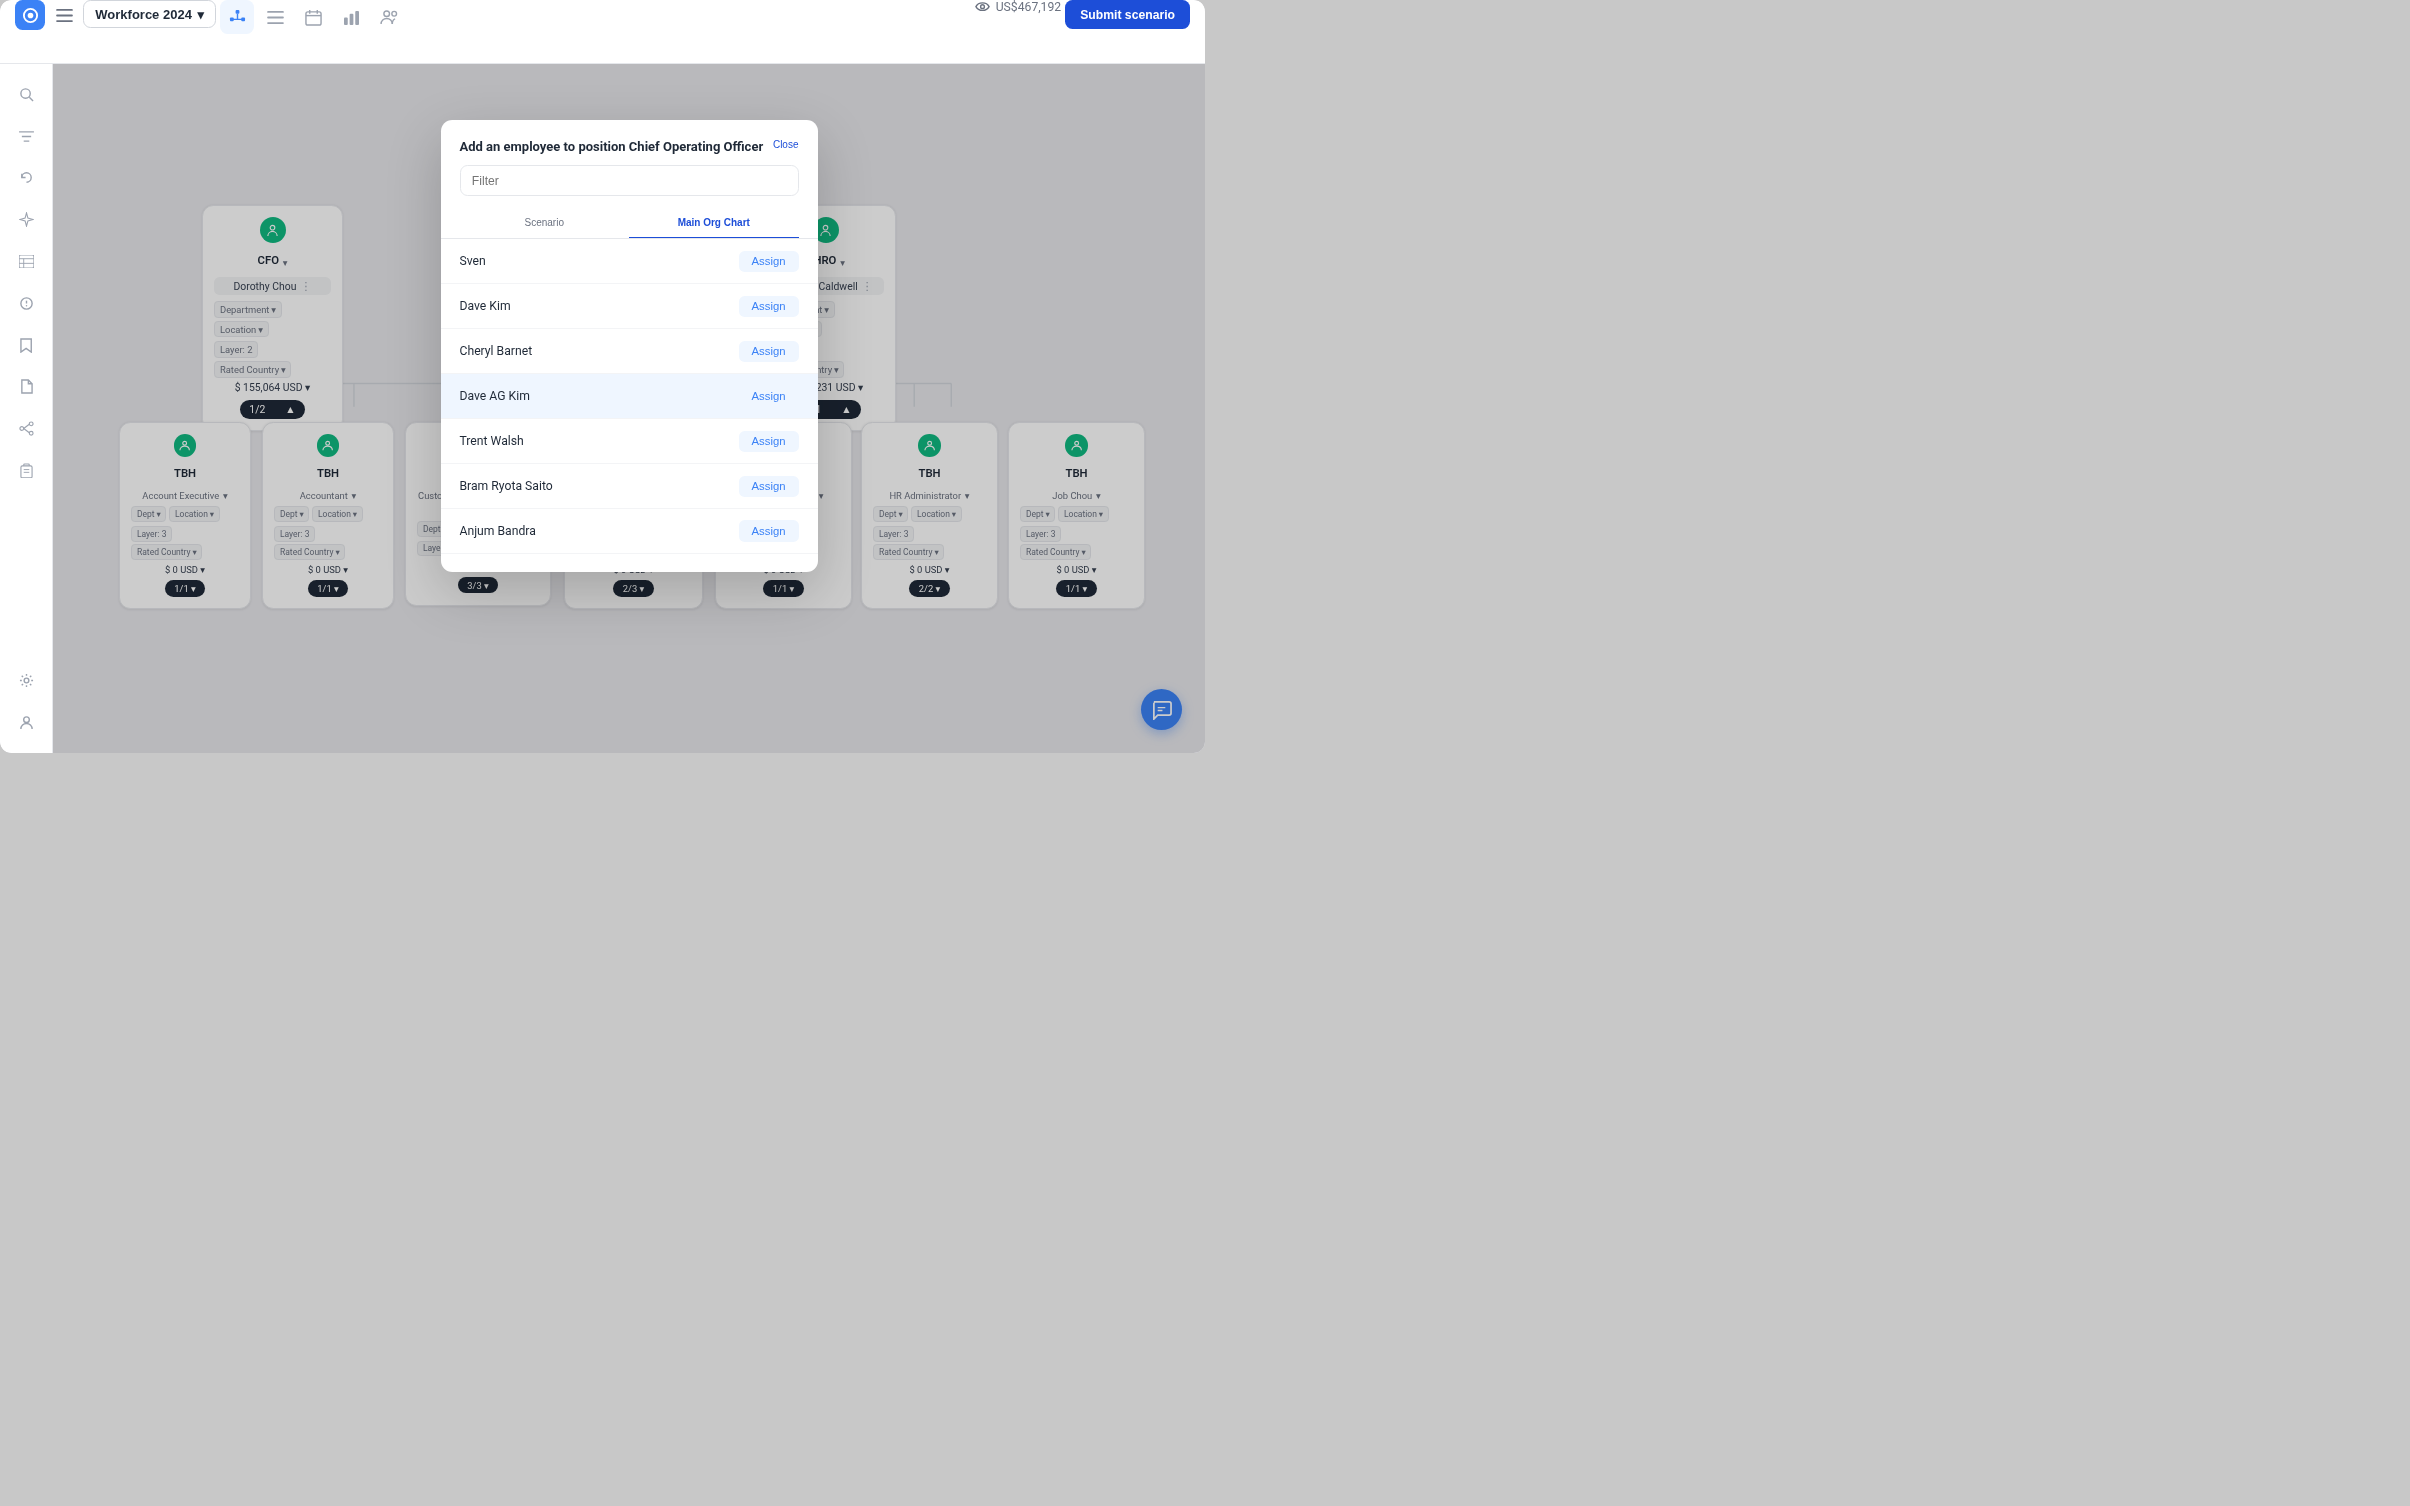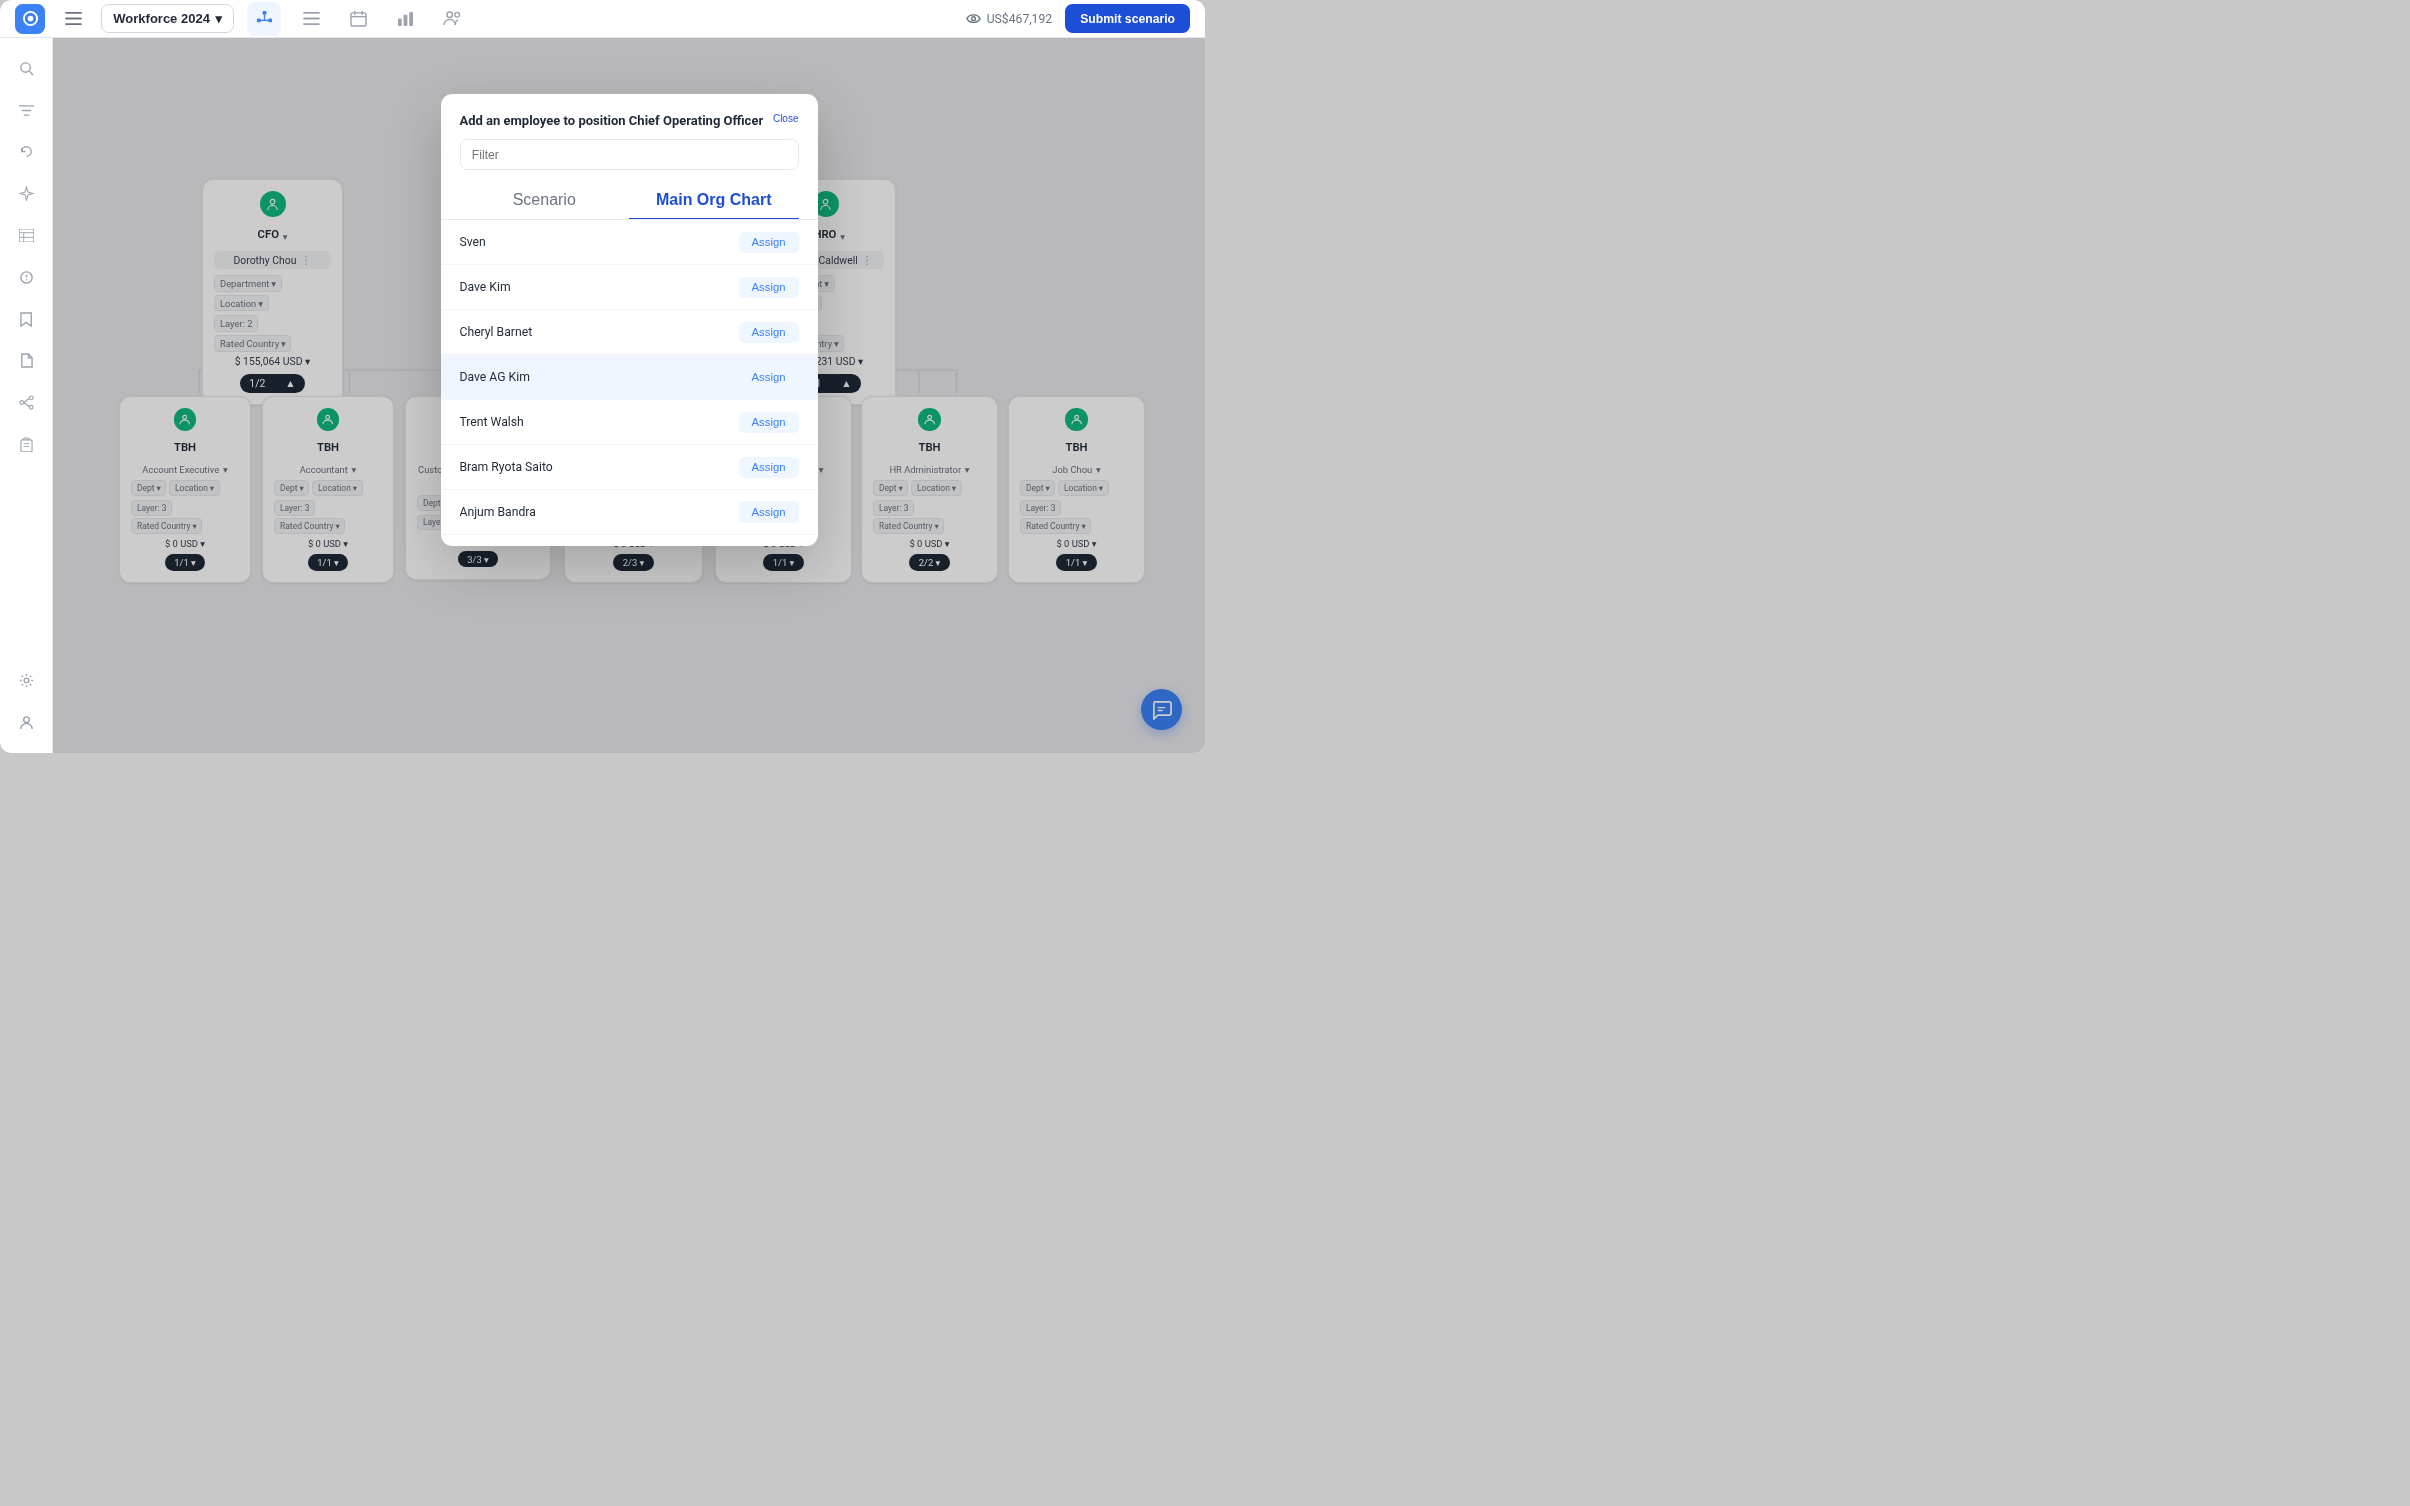--- a/index.html
+++ b/index.html
@@ -17,25 +17,25 @@
       background: #e8e8ec;
       border-radius: 11.3px;
       display: flex;
       flex-direction: column;
       overflow: hidden;
       position: relative;
     }
     
     .header {
       background: #ffffff;
-      height: 38px;
-      display: flex;
-      align-items: center;
+      height: 64px;
+      display: flex;
+      align-items: flex-start;
       padding: 0 15px;
-      gap: 13px;
+      gap: 4px;
       border-bottom: 0.9px solid #e5e7eb;
       flex-shrink: 0;
       z-index: 10;
     }
     .header-logo {
       width: 30px;
       height: 30px;
       background: #3b82f6;
       border-radius: 7.5px;
       display: flex;
@@ -297,21 +297,21 @@
       width: calc(100% - 38px);
     }
     .modal-tabs {
       display: flex;
       border-bottom: 0.9px solid #e5e7eb;
       padding: 0 19px;
     }
     .modal-tab {
       flex: 1;
       padding: 9.4px 0;
-      font-size: 16px;
+      font-size: 10px;
       text-align: center;
       cursor: pointer;
       color: #6b7280;
       border: none;
       background: none;
       border-bottom: 1.9px solid transparent;
     }
     .modal-tab.active {
       color: #1d4ed8;
       border-bottom-color: #1d4ed8;

